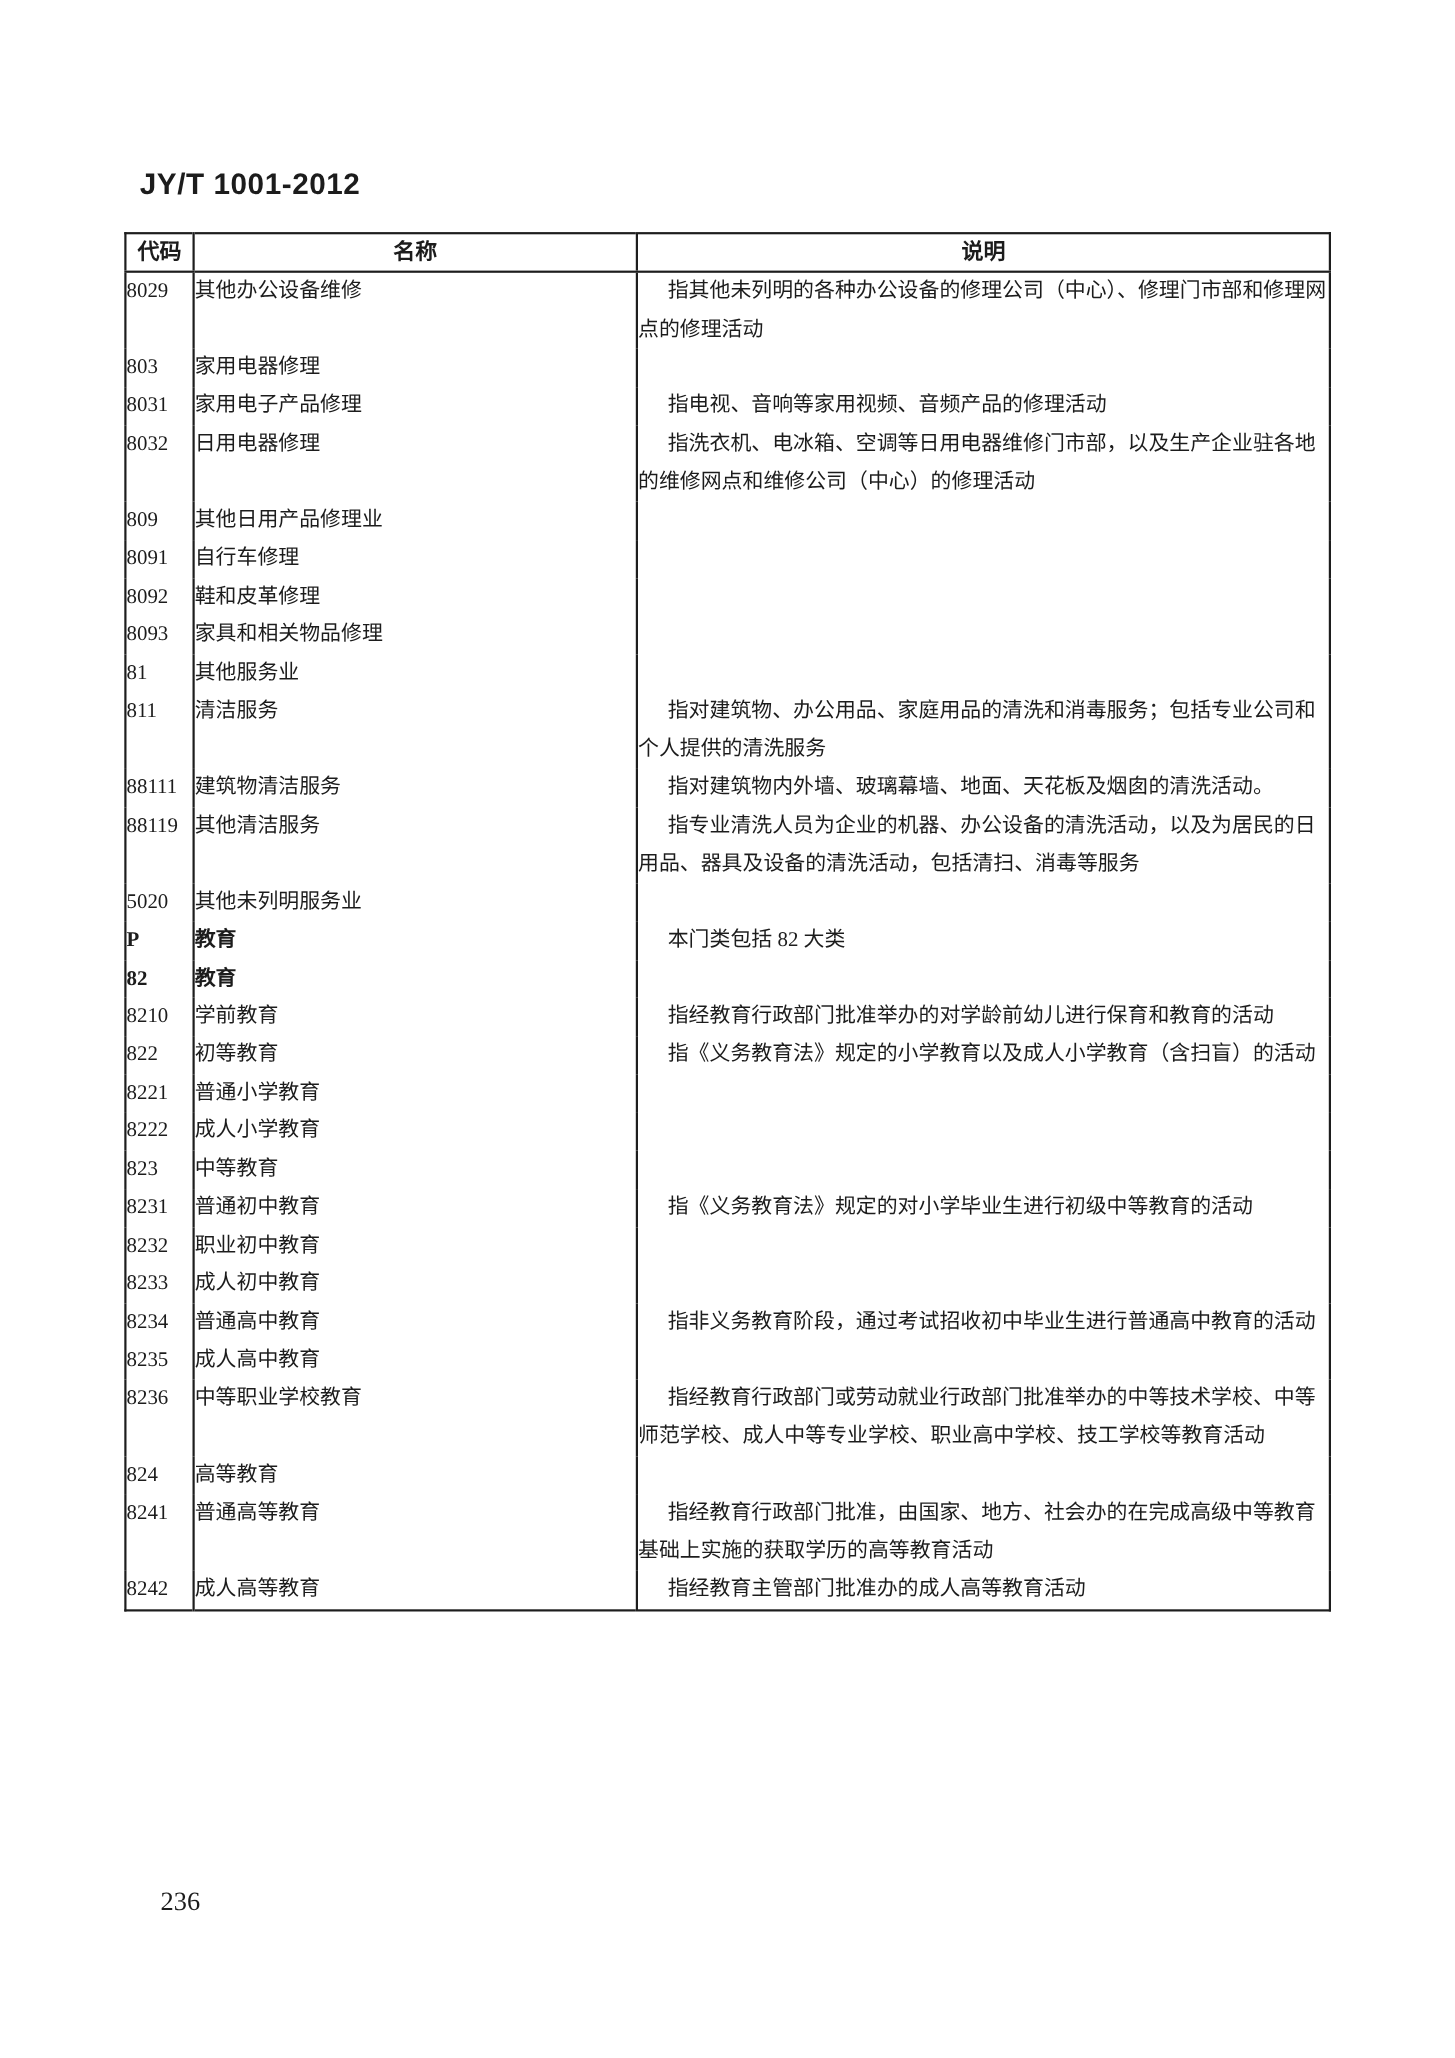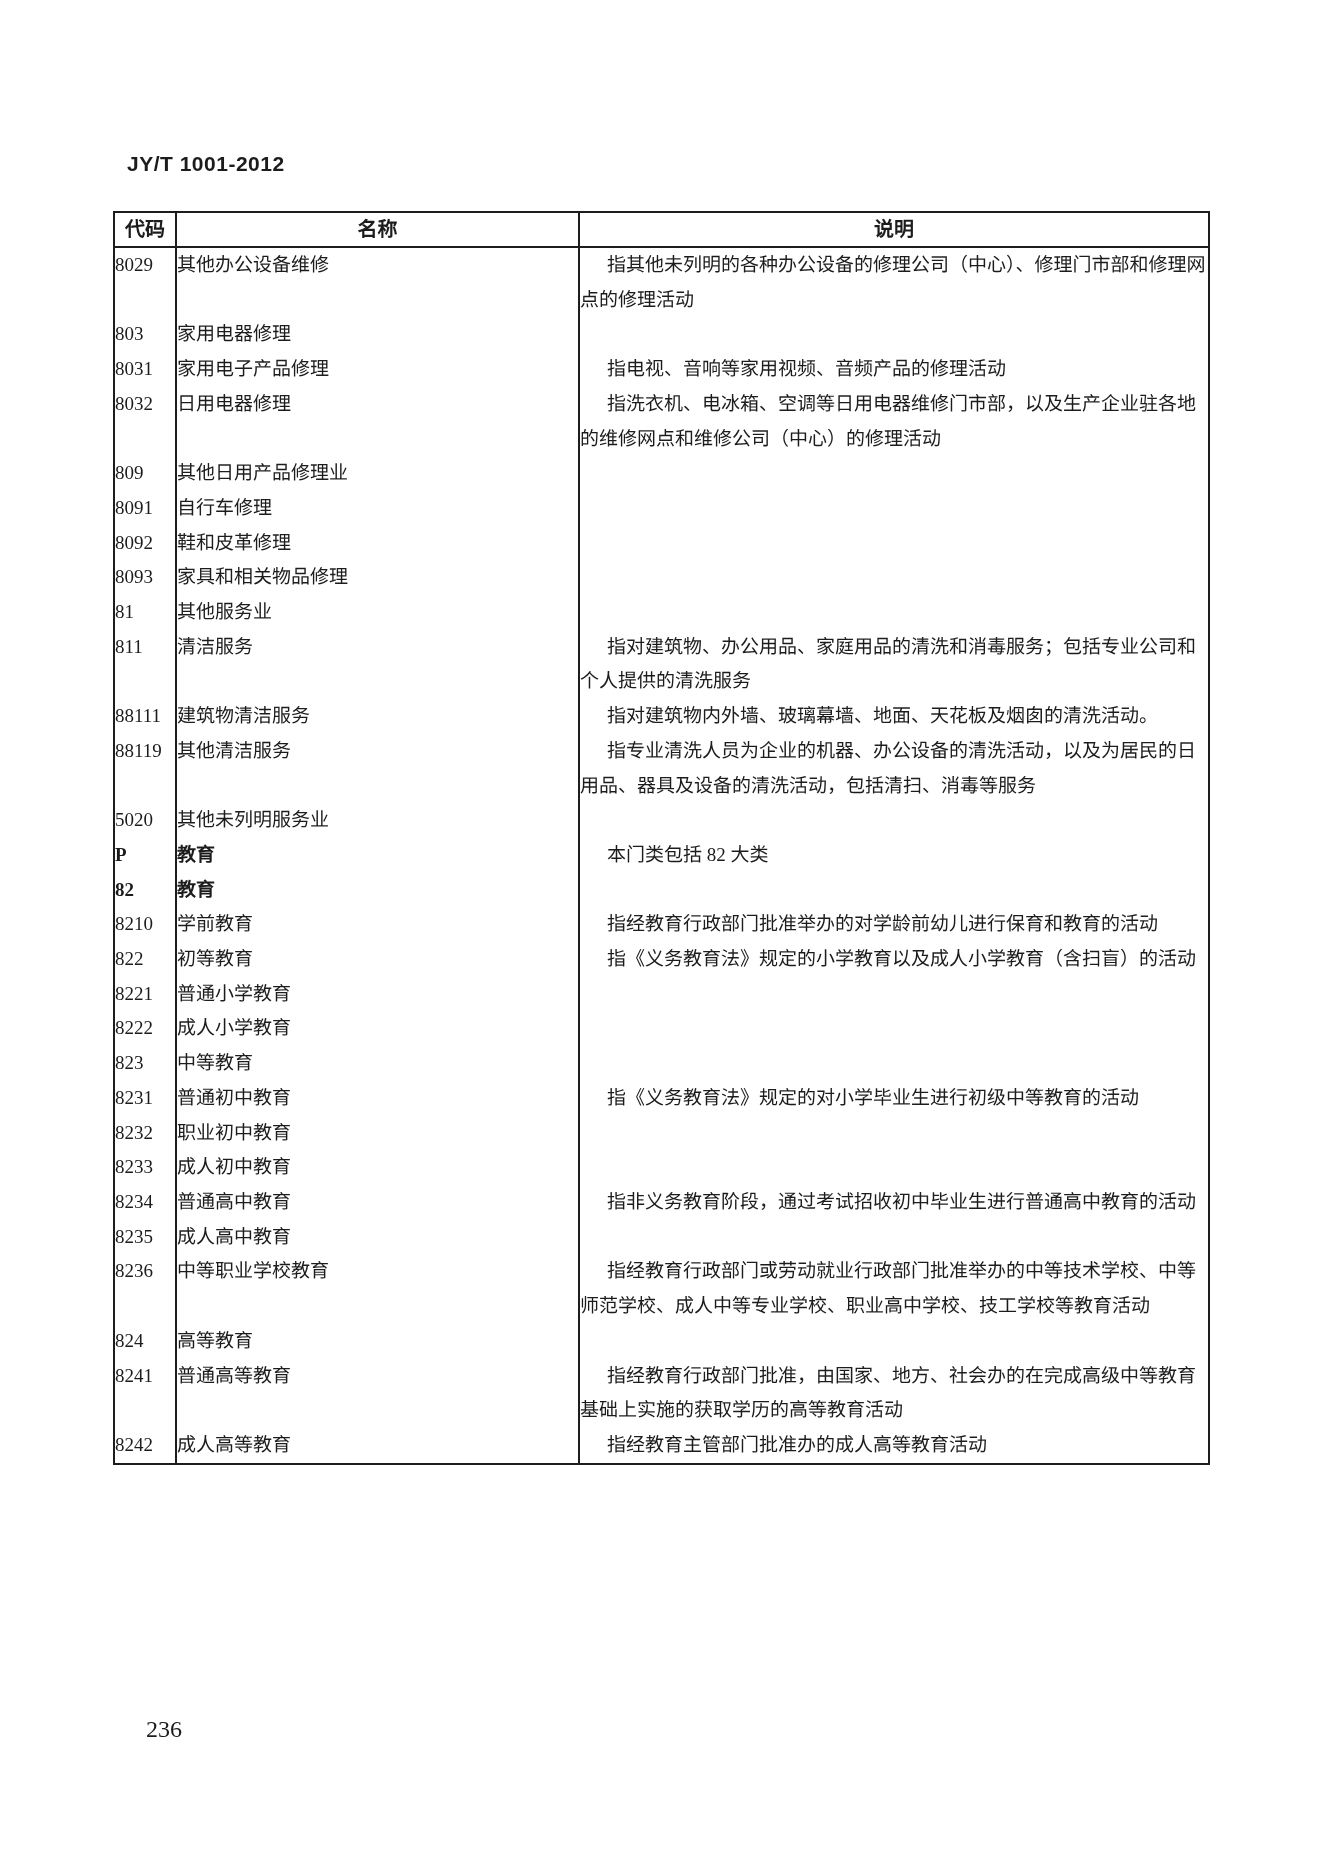--- a/index.html
+++ b/index.html
@@ -16,21 +16,21 @@
     font-family: "Liberation Serif", "DejaVu Serif", serif;
     color: var(--text-color);
     overflow: hidden;
   }
   .doc-number {
     position: absolute;
     left: 127px;
     top: 152px;
     font-family: "Liberation Sans", "DejaVu Sans", sans-serif;
     font-weight: bold;
-    font-size: 21px;
+    font-size: 27px;
     letter-spacing: 0.5px;
     color: var(--text-color);
   }
   table.class-table {
     position: absolute;
     left: 113px;
     top: 211px;
     width: 1095px;
     border-collapse: collapse;
     table-layout: fixed;
@@ -57,21 +57,21 @@
     border-left: 2px solid var(--border-color);
   }
   table.class-table td {
     vertical-align: top;
     font-size: 19px;
     line-height: 34.7px;
     padding: 0;
     word-break: break-all;
   }
   td.code-cell { padding-left: 8px; }
-  td.name-cell { padding-left: 14px; }
+  td.name-cell { padding-left: 14px; font-family: Liberation Mono, monospace; }
   td.desc-cell {
     padding-left: 6px;
     padding-right: 28px;
     text-indent: 27px;
   }
   tr.bold-row td.code-cell,
   tr.bold-row td.name-cell { font-weight: bold; }
   .page-number {
     position: absolute;
     left: 146px;

